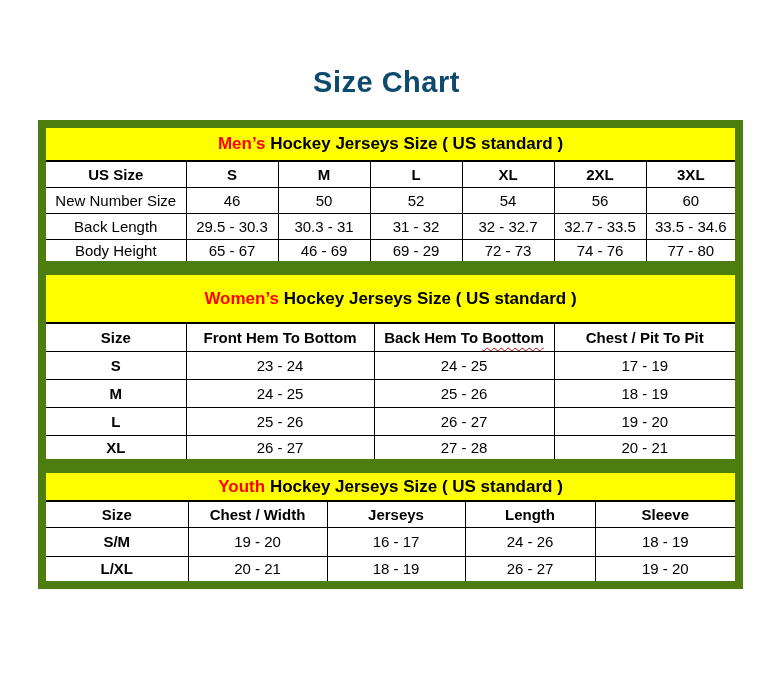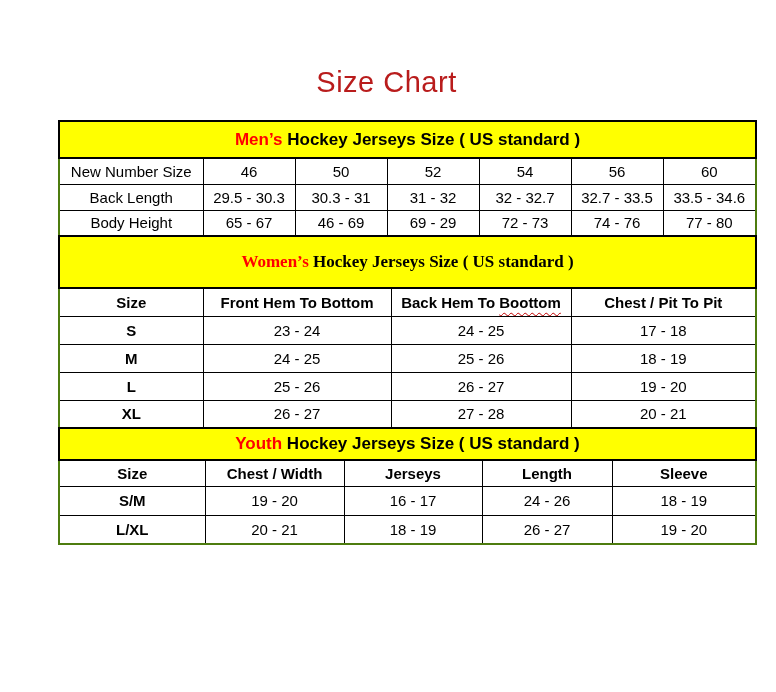--- a/index.html
+++ b/index.html
@@ -6,30 +6,29 @@
   html, body { margin: 0; padding: 0; background: #ffffff; }
   body {
     width: 776px; height: 692px;
     font-family: "Liberation Sans", "DejaVu Sans", sans-serif;
     color: #000000;
   }
   .canvas { position: relative; width: 776px; height: 692px; overflow: hidden; background: #ffffff; }
 
   .page-title {
     position: absolute; top: 66px; left: 38px; width: 697px;
-    text-align: center; font-size: 29px; font-weight: normal; color: #b91c1c;
+    text-align: center; font-size: 29px; font-weight: bold; color: #0c4a6e;
     letter-spacing: 0.5px;
   }
 
   .tables { position: absolute; top: 120px; left: 38px; width: 697px; }
 
   table {
     border-collapse: collapse; table-layout: fixed; width: 697px;
-    border: 2px solid #4d7c0f;
-    margin-left: 20px;
+    border: 8px solid #4d7c0f;
   }
   table + table { margin-top: -2px; }
 
   td {
     border: 1px solid #000000;
     text-align: center; vertical-align: middle;
     padding: 0 2px;
     font-size: 15px;
     overflow: hidden; white-space: nowrap;
   }
@@ -40,21 +39,21 @@
     border: 2px solid #000000;
   }
   .accent { color: #ff0000; }
 
   td.colhead { font-weight: bold; }
   td.rowlabel-bold { font-weight: bold; }
 
   
   .mens td.section   { height: 37px; }
   .mens td           { height: 26px; }
-  .womens td.section { height: 52px; font-family: Liberation Serif, serif; }
+  .womens td.section { height: 52px; }
   .womens td         { height: 28px; }
   .youth td.section  { height: 32px; }
   .youth td.colhead  { height: 26px; }
   .youth td.data     { height: 29px; text-align: center; }
 
   .misspelled {
     text-decoration-line: underline;
     text-decoration-style: wavy;
     text-decoration-color: #c00000;
     text-decoration-thickness: 1px;
@@ -76,20 +75,29 @@
           <col style="width:92px">
           <col style="width:92px">
         <col style="width:92px">
           <col style="width:92px">
           <col style="width:92px">
           <col style="width:93px">
       </colgroup>
       <tbody>
           <tr>
         <td colspan="7" class="section"><span class="accent">Men’s</span><span> Hockey Jerseys Size ( US standard )</span></td>
+      </tr>
+      <tr>
+        <td class="colhead">US Size</td>
+        <td class="colhead">S</td>
+        <td class="colhead">M</td>
+        <td class="colhead">L</td>
+        <td class="colhead">XL</td>
+        <td class="colhead">2XL</td>
+        <td class="colhead">3XL</td>
       </tr>
       <tr>
         <td>New Number Size</td>
         <td>46</td>
         <td>50</td>
         <td>52</td>
         <td>54</td>
         <td>56</td>
         <td>60</td>
       </tr>
@@ -128,21 +136,21 @@
       <tr>
         <td class="colhead">Size</td>
         <td class="colhead">Front Hem To Bottom</td>
         <td class="colhead"><span>Back Hem To </span><span class="misspelled">Boottom</span></td>
         <td class="colhead">Chest / Pit To Pit</td>
       </tr>
       <tr>
         <td class="rowlabel-bold">S</td>
         <td>23 - 24</td>
         <td>24 - 25</td>
-        <td>17 - 18</td>
+        <td>17 - 19</td>
       </tr>
       <tr>
         <td class="rowlabel-bold">M</td>
         <td>24 - 25</td>
         <td>25 - 26</td>
         <td>18 - 19</td>
       </tr>
       <tr>
         <td class="rowlabel-bold">L</td>
         <td>25 - 26</td>

